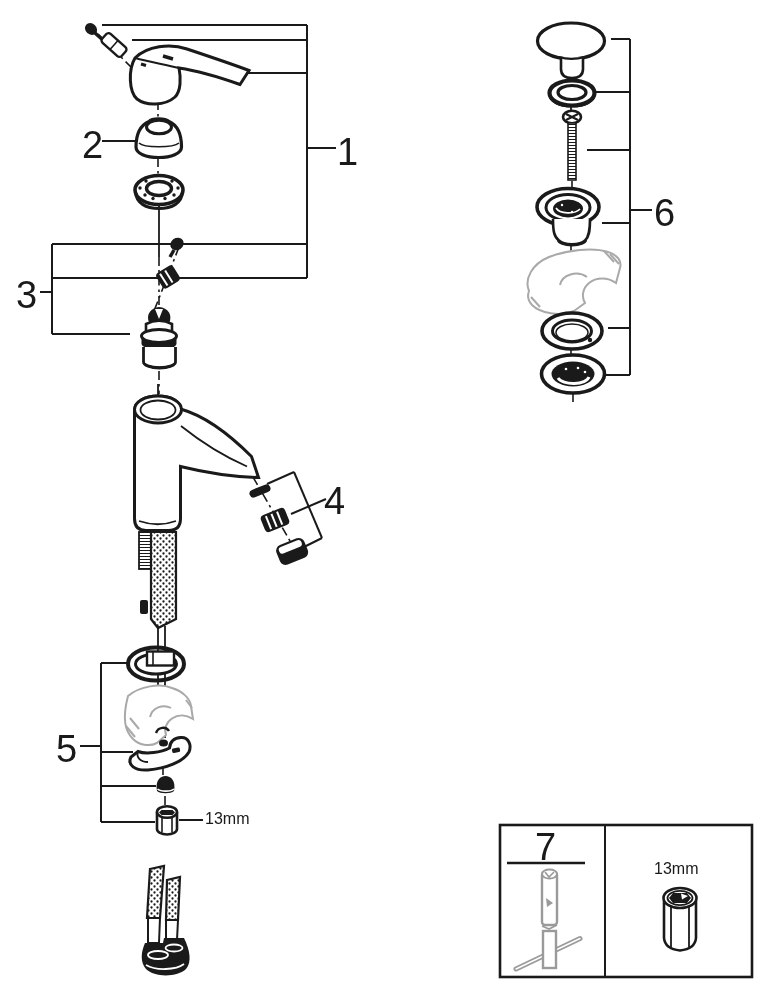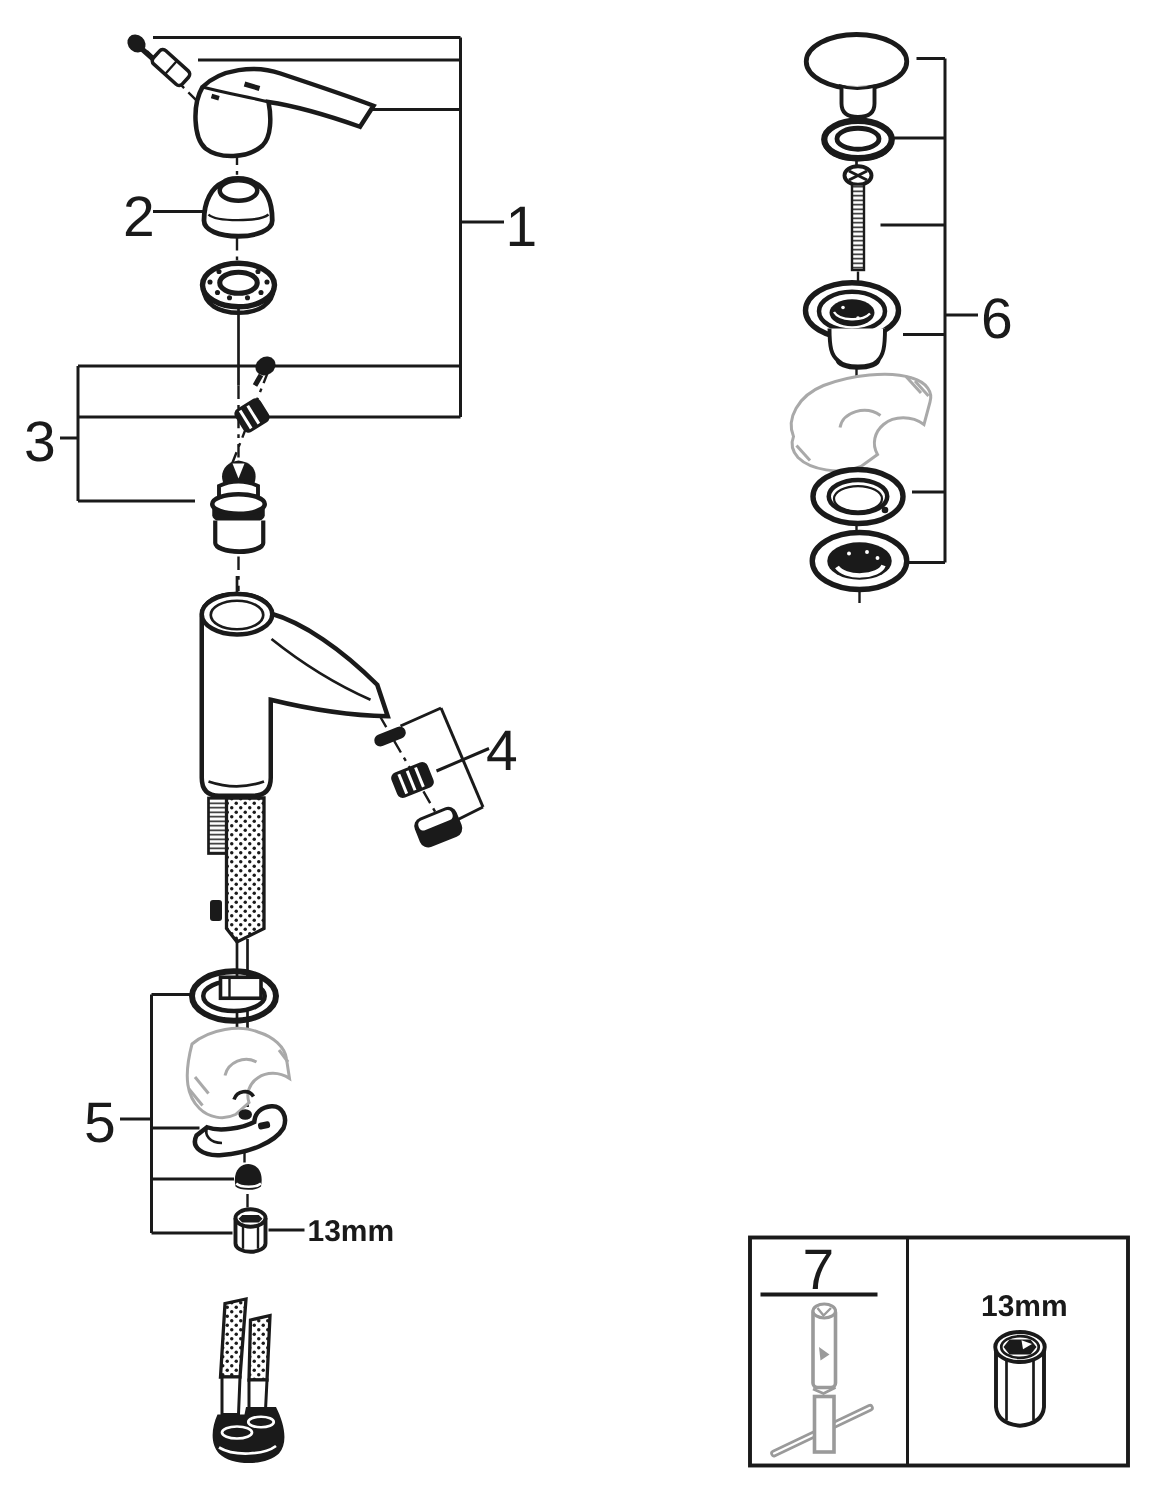--- a/index.html
+++ b/index.html
@@ -16,23 +16,23 @@
     color:#1a1a1a;
     font-size:38px;
     line-height:1;
     font-weight:400;
     white-space:nowrap;
     user-select:none;
   }
   .small-dim{
     position:absolute;
     color:#1a1a1a;
-    font-size:20px;
+    font-size:16px;
     line-height:1;
-    font-weight:700;
+    font-weight:400;
     white-space:nowrap;
     user-select:none;
   }
 </style>
 </head>
 <body>
 
 <div id="stage">
 
 <svg id="lineart" width="772" height="1000" viewBox="0 0 772 1000">

